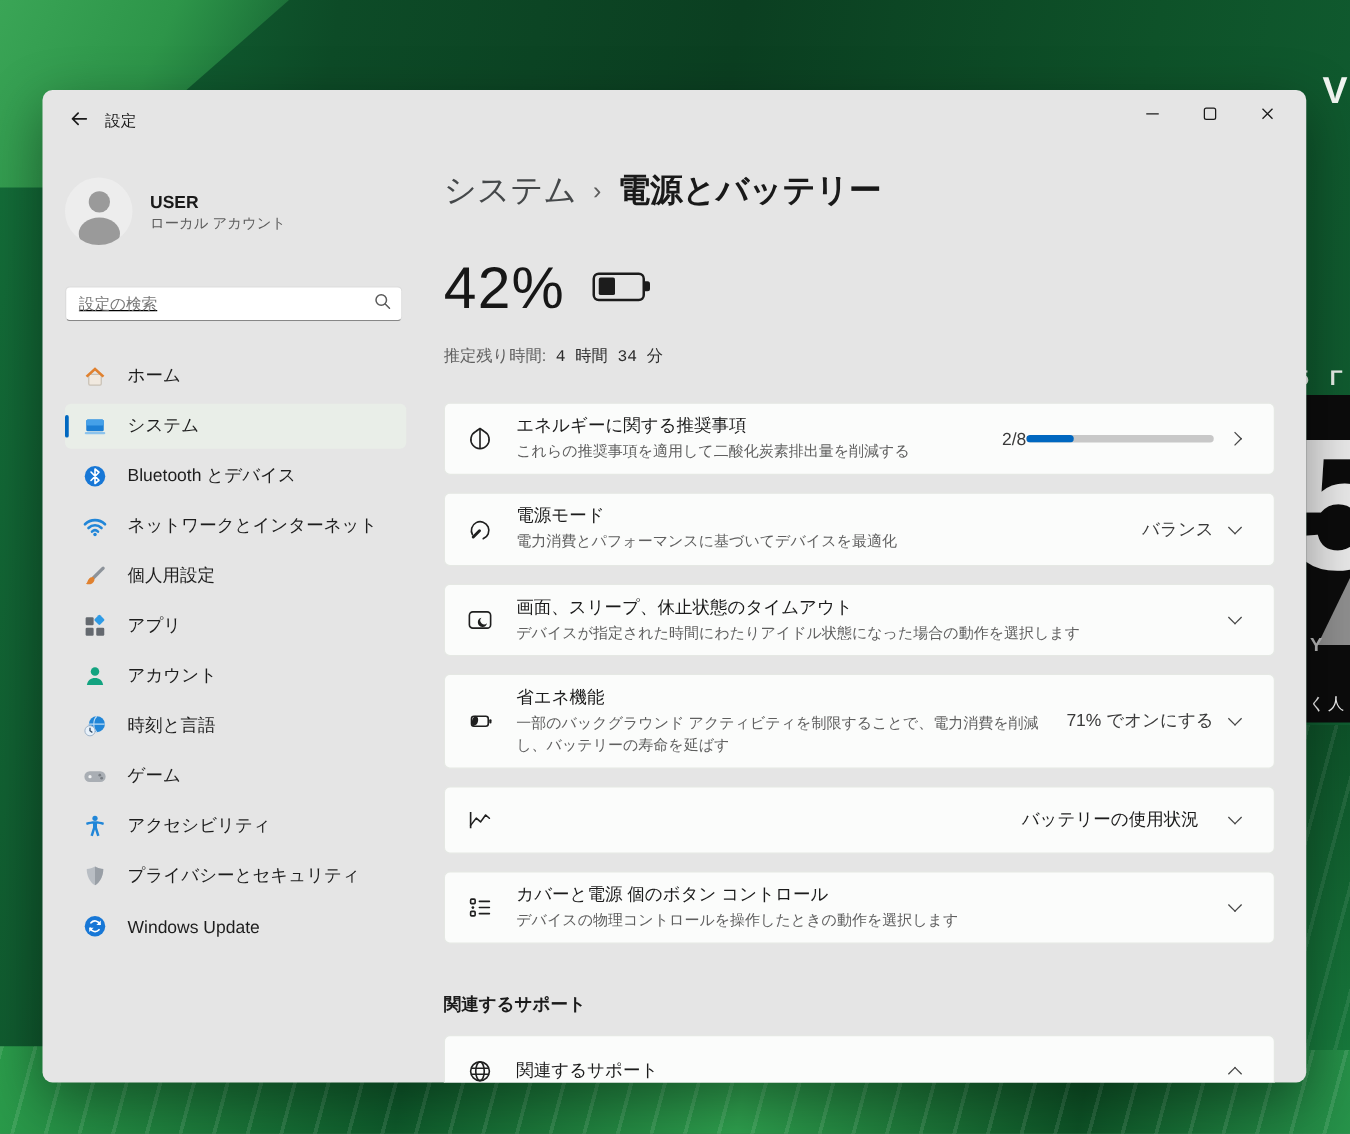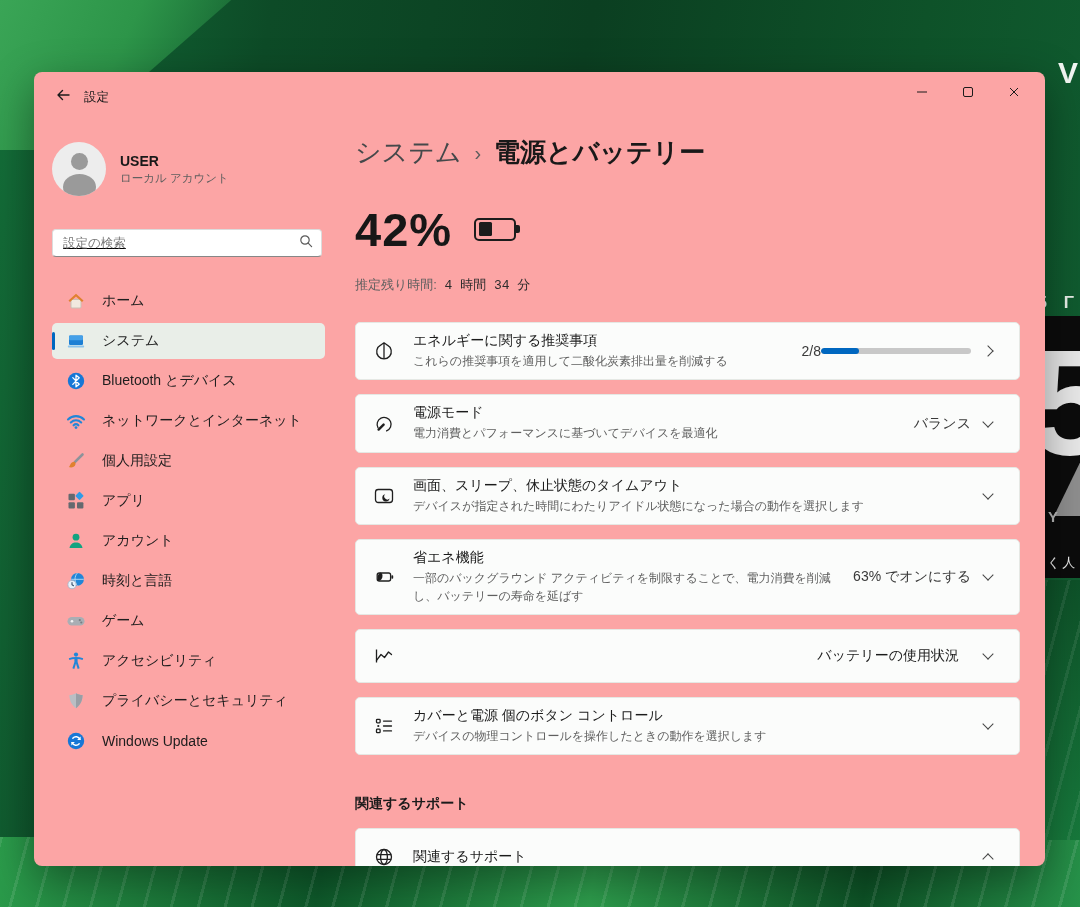--- a/index.html
+++ b/index.html
@@ -26,21 +26,21 @@
   .bg-frag-mid { position:absolute; right:0px; top:293px; color:#e9efe9; font-size:17px; font-weight:bold; letter-spacing:6px; }
   .bg-black-panel { position:absolute; left:1045px; top:316px; width:35px; height:262px; background:#0c0c0c; overflow:hidden; }
   .bg-big-glyph { position:absolute; left:-16px; top:12px; color:#e8e8e8; font-size:150px; font-weight:bold; line-height:1; }
   .bg-gray-tri { position:absolute; right:-8px; top:130px; width:34px; height:70px; background:#8f8f8f;
     clip-path:polygon(100% 0,100% 100%,0 100%); }
   .bg-small-glyph { position:absolute; left:3px; top:192px; color:#b9b9b9; font-size:15px; font-weight:bold; }
   .bg-bottom-row { position:absolute; left:2px; top:238px; color:#f0f0f0; font-size:13px; letter-spacing:2px; }
 
   
   .win { position:absolute; left:34px; top:72px; width:1011px; height:794px;
-    background:#fca5a5; border-radius:8px; overflow:hidden;
+    background:#e5e5e5; border-radius:8px; overflow:hidden;
     box-shadow:0 14px 44px rgba(0,0,0,.38); display:flex; flex-direction:column; }
 
   .titlebar { height:50px; flex:0 0 auto; display:flex; align-items:center; position:relative; }
   .back-btn { width:30px; height:26px; margin-left:14px; display:flex; align-items:center; justify-content:center;
     border-radius:4px; cursor:pointer; }
   .tb-title { margin-left:6px; font-size:12.5px; color:#1b1b1b; }
   .tb-controls { position:absolute; right:8px; top:0; height:42px; display:flex; }
   .tb-btn { width:46px; height:42px; display:flex; align-items:center; justify-content:center; }
 
   .body-row { flex:1; display:flex; min-height:0; }
@@ -70,21 +70,21 @@
   .nav-icon svg { width:20px; height:20px; }
 
   
   .main { flex:1; padding:12px 25px 0 0; min-width:0; }
   .breadcrumb { display:flex; align-items:center; gap:13px; height:36px; }
   .crumb-parent { font-size:26px; color:#45484a; cursor:pointer; }
   .crumb-sep { font-size:20px; color:#5c5c5c; padding-top:2px; }
   .crumb-current { font-size:26px; font-weight:600; color:#191919; }
 
   .battery-row { margin-top:28px; height:62px; display:flex; align-items:center; gap:22px; }
-  .battery-pct { font-size:47px; font-weight:700; color:#171717; letter-spacing:1px; }
+  .battery-pct { font-size:47px; font-weight:400; color:#171717; letter-spacing:1px; }
   .battery-icon { width:42px; height:23px; border:2px solid #1c1c1c; border-radius:5px; position:relative; padding:2.5px; }
   .battery-icon .nub { position:absolute; right:-6px; top:5.5px; width:4px; height:8px; background:#1c1c1c; border-radius:0 2px 2px 0; }
   .battery-icon .fill { height:100%; background:#1c1c1c; border-radius:1.5px; }
 
   .estimate { margin-top:16px; font-size:13px; }
   .estimate .lbl { color:#5f5f5f; }
   .estimate .val { color:#2c2c2c; margin-left:4px;font-family:Liberation Mono, monospace; }
 
   .cards { margin-top:28px; display:flex; flex-direction:column; gap:14px; width:665px; }
   .card { background:#fbfcfb; border:1px solid #e5e8e4; border-radius:5px;
@@ -390,21 +390,21 @@
                 <rect x="4.2" y="7" width="13.4" height="8" rx="2" fill="none" stroke="#1f1f1f" stroke-width="1.3"></rect>
                 <rect x="18.4" y="9.3" width="1.8" height="3.4" rx="0.8" fill="#1f1f1f"></rect>
                 <path d="M7.6 6.6 C4.8 7.8 3.8 11.4 5.1 14.9 C8.1 14.5 9.7 12.4 9.5 9.4 C9.4 8.1 8.7 7.1 7.6 6.6 Z" fill="#1f1f1f"></path>
               </svg>
           </span>
           <span class="card-text">
             <span class="card-title" style="display:block">省エネ機能</span>
             <span class="card-sub" style="display:block;max-width:455px">一部のバックグラウンド アクティビティを制限することで、電力消費を削減し、バッテリーの寿命を延ばす</span>
           </span>
           <span class="card-right">
-            <span class="card-value">63% でオンにする</span>
+            <span class="card-value">71% でオンにする</span>
             <span class="chev-box">
                 <i class="chev chev-down"></i>
               </span>
           </span>
         </div>
 
         <div class="card short">
           <span class="card-icon">
             <svg viewBox="0 0 22 22" fill="none" stroke="#1f1f1f" stroke-width="1.3">
                 <path d="M3.5 4.5 V17.5"></path>

